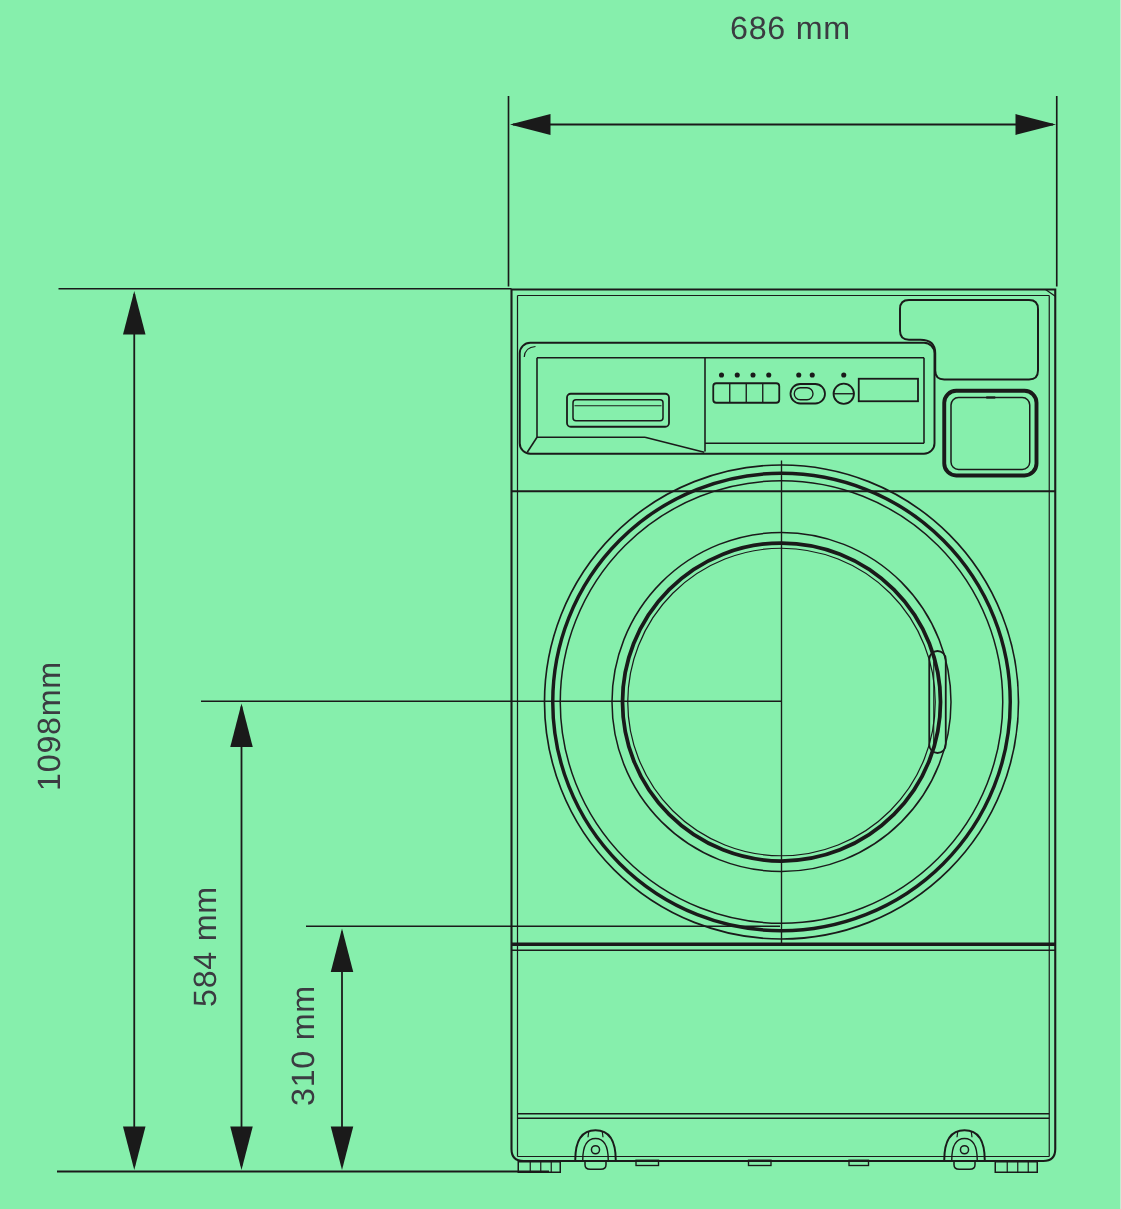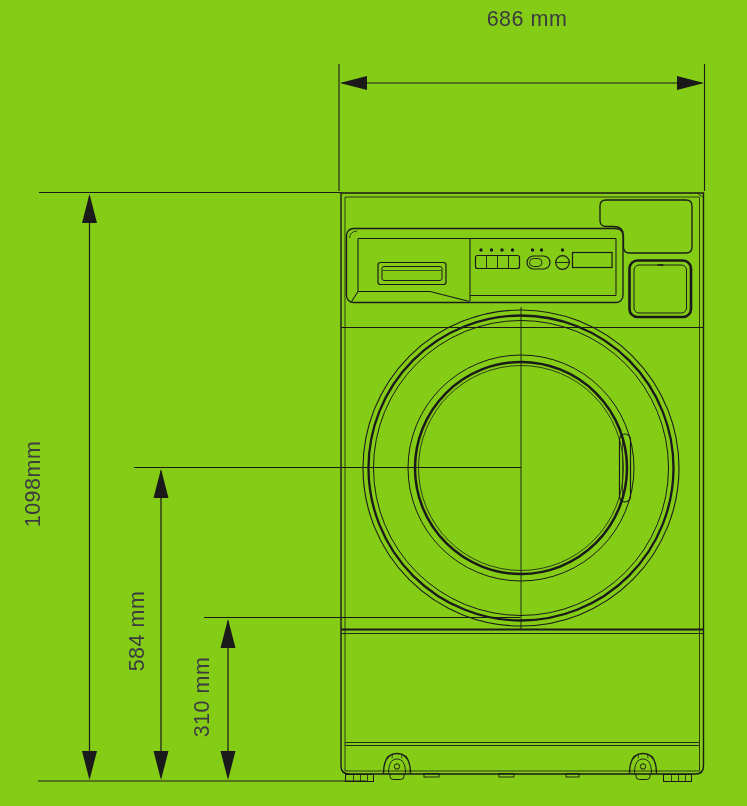--- a/index.html
+++ b/index.html
@@ -1,19 +1,19 @@
 <!DOCTYPE html>
 <html><head>
 <meta charset="utf-8">
 <style>
   html,body{margin:0;padding:0;background:#f2f2f2;}
   .canvas{
     position:relative;
     width:747px;height:806px;
-    background:#84cc16;
+    background:#86efac;
     overflow:hidden;
     font-family:"Liberation Sans", sans-serif;
   }
   svg{display:block;}
   .ln{stroke:#1a1a1a;fill:none;}
   .fl{fill:#1a1a1a;stroke:none;}
   text.dim{
     fill:#3b3b41;
     font-family:"Liberation Sans", sans-serif;
     font-size:21.5px;

